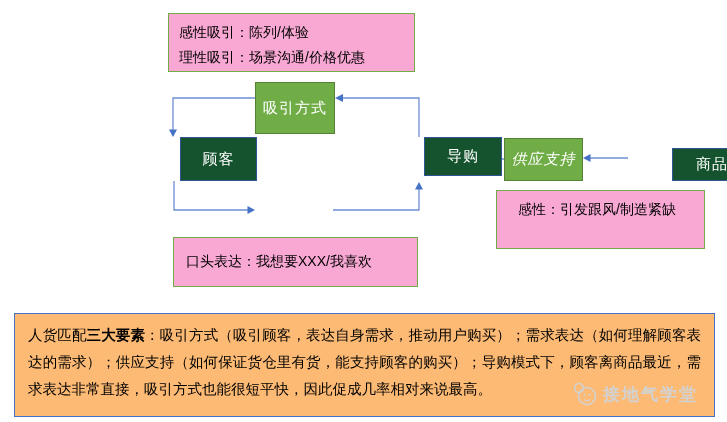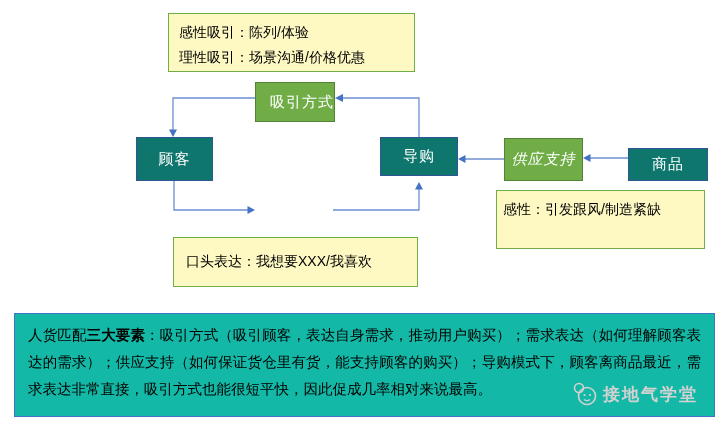--- a/index.html
+++ b/index.html
@@ -6,36 +6,36 @@
   .canvas{
     position:relative;width:727px;height:422px;background:#ffffff;
     font-family:"Liberation Sans","DejaVu Sans",sans-serif;
     overflow:hidden;color:#1a1a1a;
   }
   .connector-layer{position:absolute;left:0;top:0;width:727px;height:422px;z-index:1;}
   .node{
     position:absolute;z-index:2;display:flex;align-items:center;justify-content:center;
     color:#ffffff;font-size:15px;letter-spacing:1px;box-sizing:border-box;
   }
-  .node.blue{background:#0f766e;border:1.5px solid #2f5597;}
+  .node.blue{background:#14532d;border:1.5px solid #2f5597;margin-left:44px;}
   .node.green{background:#70AD47;border:1.5px solid #548235;}
   .callout{
-    position:absolute;z-index:2;background:#fef9c3;border:1px solid #70AD47;
+    position:absolute;z-index:2;background:#f9a8d4;border:1px solid #70AD47;
     box-sizing:border-box;font-size:14px;color:#000;
   }
   .callout .line{white-space:nowrap;}
   .callout-top{left:168px;top:13px;width:247px;height:59px;padding:6px 0 0 10px;}
   .callout-top .line{line-height:25px;}
   .callout-demand{left:173px;top:237px;width:245px;height:50px;padding:9px 0 0 12px;}
   .callout-demand .line{line-height:28px;}
-  .callout-supply{left:496px;top:190px;width:209px;height:59px;padding:6px 0 0 6px;}
+  .callout-supply{left:496px;top:190px;width:209px;height:59px;padding:6px 0 0 21px;}
   .callout-supply .line{line-height:24px;}
   .summary{
     position:absolute;z-index:2;left:14px;top:313px;width:701px;height:104px;
-    border:1.5px solid #4472C4;box-sizing:border-box;background:#14b8a6;
+    border:1.5px solid #4472C4;box-sizing:border-box;background:#fdba74;
     padding:8px 13px;font-size:14.5px;line-height:27px;color:#000;
     text-align:justify;
   }
   .summary .bold{font-weight:bold;}
   .watermark{
     position:absolute;z-index:3;left:572px;top:381px;display:flex;align-items:center;
     color:#d2d2d2;font-size:17px;font-weight:bold;letter-spacing:2px;justify-content:space-between;
   }
   .watermark .wm-icon{margin-right:5px;display:inline-flex;}
 </style>
@@ -56,21 +56,21 @@
     <g fill="#4472C4" stroke="none">
       <polygon points="335,98 343,94 343,102"></polygon>
       <polygon points="173,137 169,129.5 177,129.5"></polygon>
       <polygon points="255,210 247.5,206 247.5,214"></polygon>
       <polygon points="419,182 415,189.5 423,189.5"></polygon>
       <polygon points="458,159 465.5,155 465.5,163"></polygon>
       <polygon points="583,158 590.5,154 590.5,162"></polygon>
     </g>
   </svg>
 
-  <div class="node green" style="left:255px;top:82px;width:80px;height:40px;justify-content:flex-end;">
+  <div class="node green" style="left:255px;top:82px;width:80px;height:52px;">
     <span>吸引方式</span>
   </div>
 
   <div class="node blue" style="left:136px;top:137px;width:77px;height:44px;">
     <span>顾客</span>
   </div>
 
   <div class="node blue" style="left:380px;top:137px;width:78px;height:39px;">
     <span>导购</span>
   </div>

